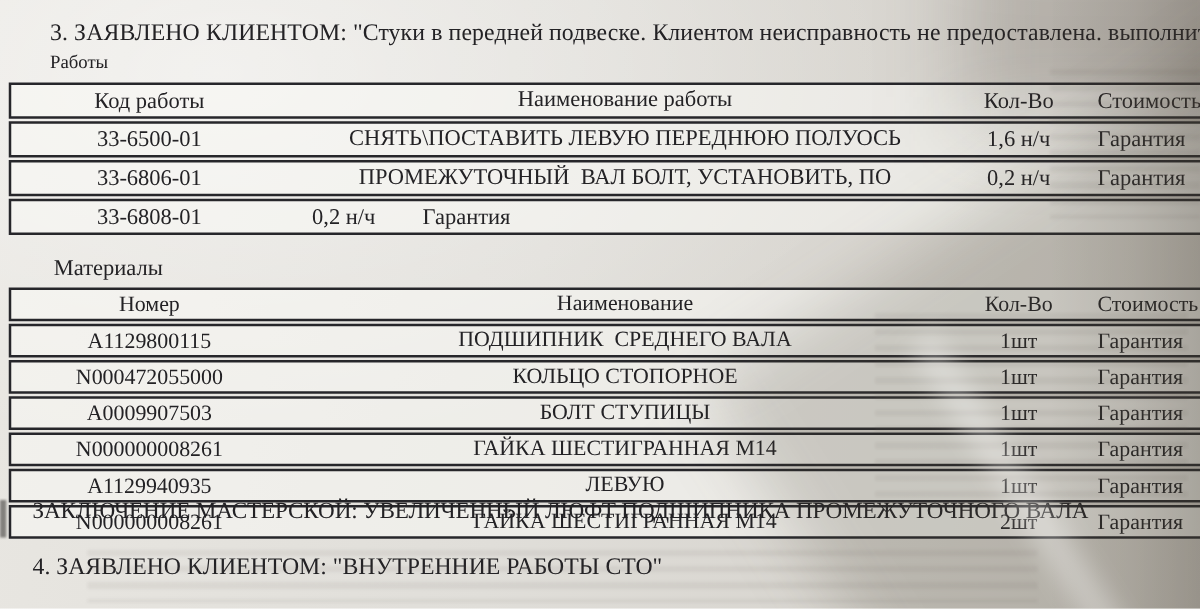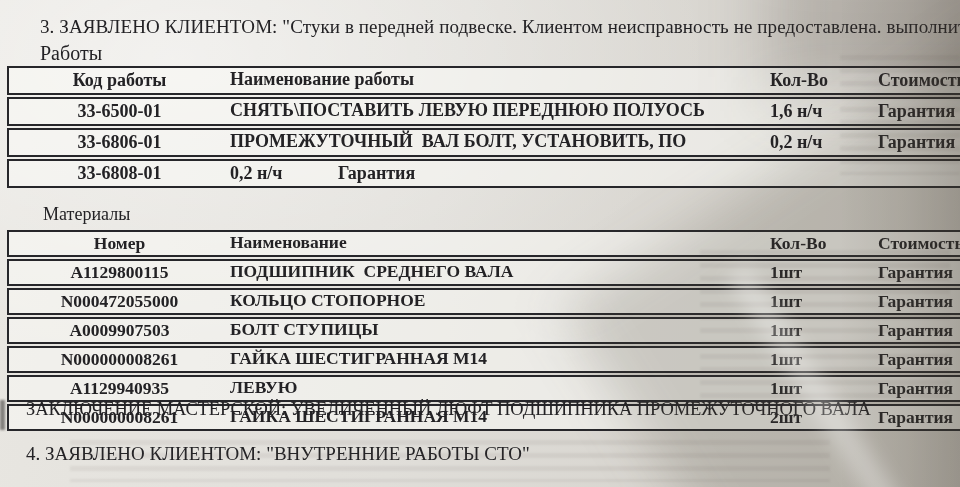--- a/index.html
+++ b/index.html
@@ -44,45 +44,45 @@
   .bleed.b3 { left: 840px; top: 55px;  width: 120px; height: 120px; }
   .edge-mark {
     position: absolute; left: 0; top: 400px; width: 5px; height: 30px;
     background: rgba(30,28,26,0.5); filter: blur(1px); pointer-events: none;
   }
 
   .line3 {
     position: absolute; left: 40px; top: 16px;
     font-size: 19px; white-space: pre; letter-spacing: 0.1px;
   }
-  .works-label     { position: absolute; left: 40px; top: 42px;  font-size: 20px; }
+  .works-label     { position: absolute; left: 40px; top: 42px;  font-size: 15px; }
   .materials-label { position: absolute; left: 43px; top: 204px; font-size: 18px; }
   .conclusion {
     position: absolute; left: 26px; top: 399px;
     font-size: 18.5px; white-space: pre; letter-spacing: -0.1px;
   }
   .line4 {
     position: absolute; left: 26px; top: 443px;
     font-size: 19px; white-space: pre;
   }
 
   .doc-table { position: absolute; left: 7px; width: 1005px; }
   .works-table     { top: 66px; }
   .materials-table { top: 230px; }
   .t-row {
     display: flex; align-items: flex-start;
     border: 2px solid #26262a; margin-bottom: 2px;
     background: rgba(250,249,246,0.55);
     box-sizing: border-box;
   }
   .t-row.h { font-size: 18px; }
-  .cell { white-space: pre; overflow: hidden; box-sizing: border-box; padding-top: 2px; padding-bottom: 2px; font-weight: bold; }
+  .cell { white-space: pre; overflow: hidden; box-sizing: border-box; padding-top: 2px; padding-bottom: 2px; }
   .c1 { width: 221px; text-align: center; flex: none; }
-  .c2 { width: 540px; text-align: left;  flex: none; line-height: 19px; }
-  .c3 { width: 90px;  flex: none; }
+  .c2 { width: 540px; text-align: center;  flex: none; line-height: 19px; }
+  .c3 { width: 90px;  text-align: center; flex: none; }
   .c4 { width: 150px; text-align: left; padding-left: 18px; flex: none; }
 
   .works-table .t-row     { min-height: 26px; font-size: 18px; }
   .materials-table .t-row { min-height: 23px; font-size: 17.5px; }
   .materials-table .t-row .cell { padding-top: 1px; padding-bottom: 1px; }
 </style>
 </head>
 <body>
 
 <div class="sheet">

